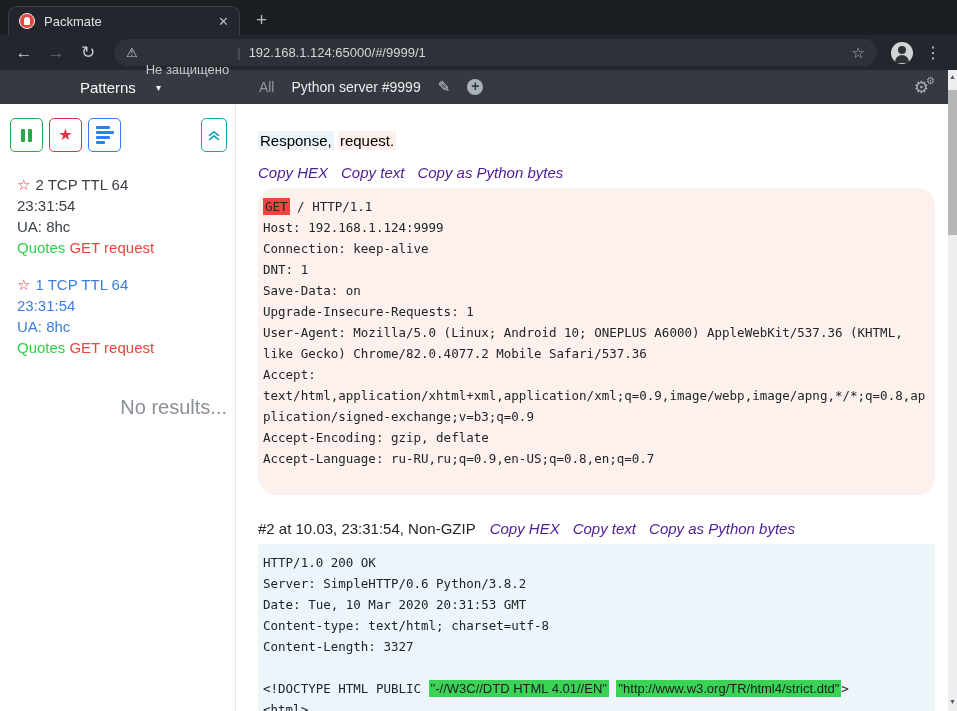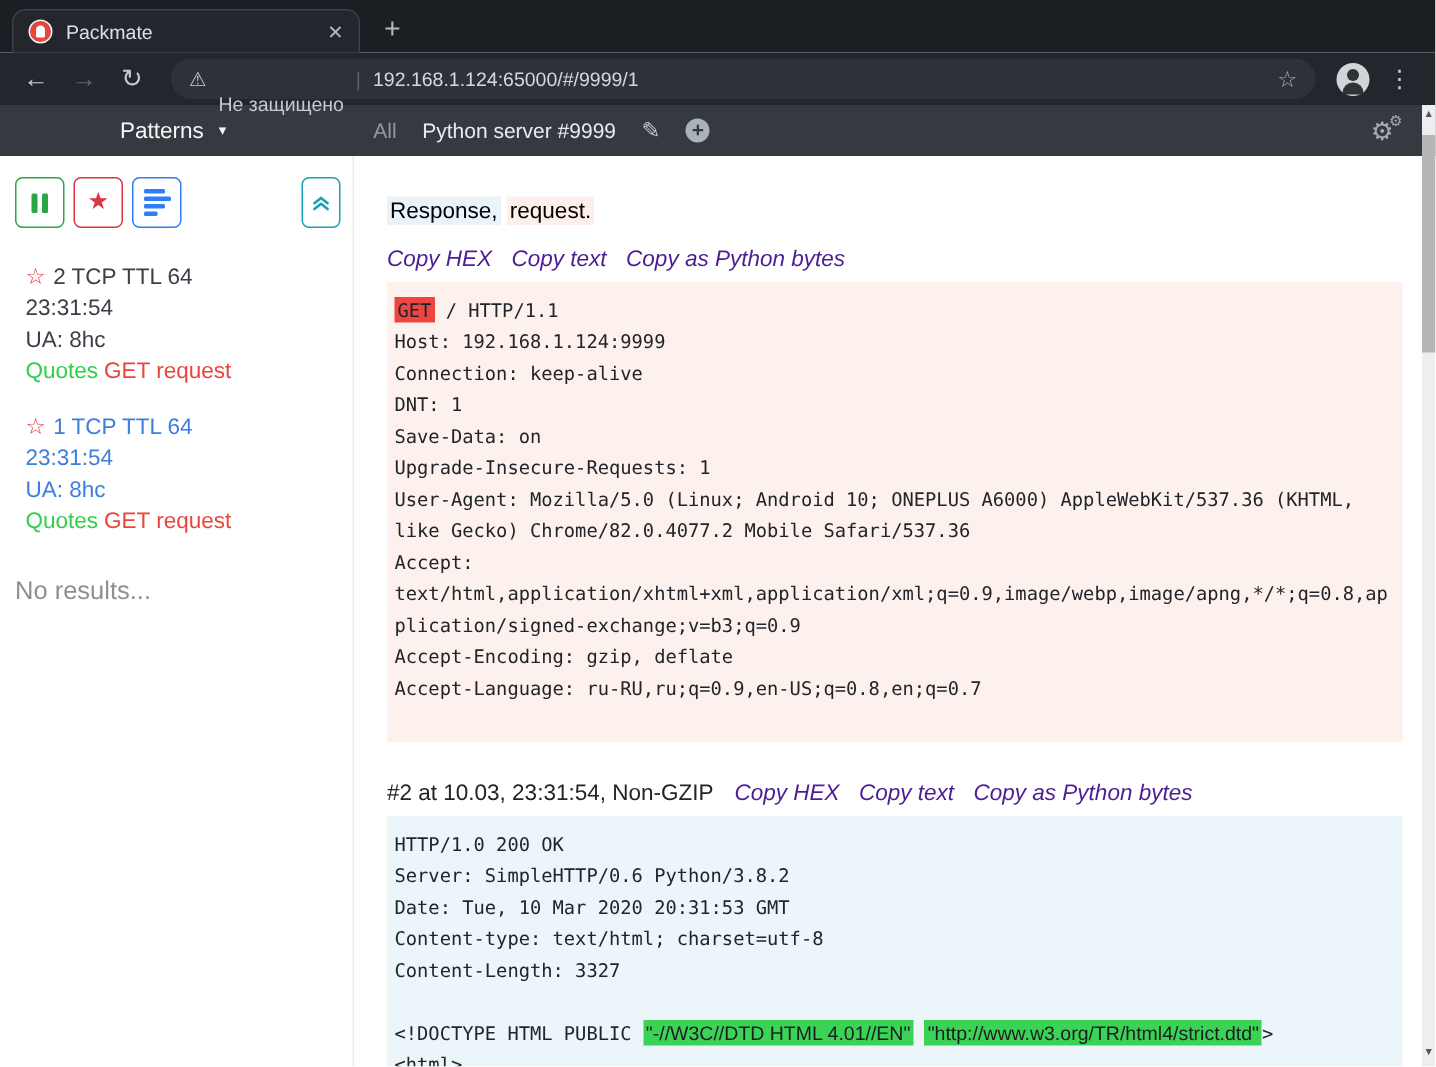--- a/index.html
+++ b/index.html
@@ -29,21 +29,21 @@
   .url-sep { color:#5d6267; font-size:13px; }
   .url-text { color:#d5d8da; font-size:13px; flex:1; }
   .bm-star { color:#aab0b5; font-size:15px; cursor:pointer; }
   .avatar { width:22px; height:22px; border-radius:50%; background:#d2d5d8; position:relative; cursor:pointer; flex:none; }
   .avatar::before { content:""; position:absolute; top:4px; left:7px; width:8px; height:8px; border-radius:50%; background:#2f3337; }
   .avatar::after { content:""; position:absolute; top:13px; left:4px; width:14px; height:8px; border-radius:7px 7px 0 0; background:#2f3337; }
   .menu-dots { color:#c7cbcf; font-size:16px; padding:0 4px; cursor:pointer; }
 
   
   .navbar { height:34px; background:#343a40; display:flex; align-items:center; padding-left:80px; }
-  .brand { color:#f4f6f8; font-size:15px; cursor:pointer; display:flex; align-items:center; gap:10px; }
+  .brand { color:#f4f6f8; font-size:15px; cursor:pointer; display:flex; align-items:center; gap:20px; }
   .caret { font-size:10px; color:#f4f6f8; }
   .navgroup { display:flex; align-items:center; gap:17px; margin-left:98px; }
   .nav-all { color:#9299a0; font-size:14px; cursor:pointer; }
   .nav-service { color:#e9ecef; font-size:14px; cursor:pointer; }
   .edit-ic { color:#c3c8cd; font-size:15px; cursor:pointer; }
   .add-ic { width:16px; height:16px; border-radius:50%; background:#aab1b7; color:#343a40; font-size:14px;
             font-weight:bold; line-height:15px; text-align:center; cursor:pointer; }
   .nav-spacer { flex:1; }
   .cogs { position:relative; margin-right:28px; cursor:pointer; color:#a6acb2; }
   .cog-big { font-size:17px; }
@@ -68,35 +68,35 @@
   .list-ic i:nth-child(1){ width:14px; } .list-ic i:nth-child(2){ width:18px; }
   .list-ic i:nth-child(3){ width:14px; } .list-ic i:nth-child(4){ width:9px; }
 
   .stream-list { margin-top:22px; }
   .stream { padding:0 0 16px 7px; font-size:15px; line-height:21px; color:#3a4047; cursor:pointer; }
   .stream .st-star { color:#dc3545; margin-right:5px; font-size:15px; }
   .stream.active .st-line { color:#3c7ede; }
   .pat { margin-right:4px; }
   .pat-green { color:#2fd04a; }
   .pat-red { color:#e8463d; }
-  .no-results { text-align:left; color:#8a9096; font-size:17px; margin-top:10px; }
+  .no-results { text-align:right; color:#8a9096; font-size:20px; margin-top:22px; }
 
   .content { flex:1; padding:28px 22px 0 22px; overflow:hidden; }
   .intro { font-size:15px; color:#212529; margin-bottom:15px; }
   .mk-response { background:#e9f3f9; padding:1px 2px; }
   .mk-request { background:#fdefe9; padding:1px 2px; }
 
   .packet { margin-bottom:25px; }
   .pkt-head { display:flex; align-items:baseline; gap:14px; font-size:15px; color:#212529; margin-bottom:7px; }
   .copy-link { color:#4c1d95; cursor:pointer; margin-right:0;font-style:italic; }
   .pkt-actions { display:flex; gap:13px; }
   .pkt-body { font-family:"DejaVu Sans Mono", monospace; font-size:12.5px; line-height:21px; color:#212529;
               white-space:pre-wrap; overflow-wrap:break-word; word-break:break-word;
               padding:8px 5px 26px 5px; }
-  .pkt-body.req { background:#fcf1ec; }
+  .pkt-body.req { background:#fcf1ec;border-radius:18px; }
   .pkt-body.resp { background:#ebf5fa; padding-bottom:40px; }
   mark.mk-red { background:#ee4540; color:#212529; padding:1px 2px; }
   mark.mk-green { background:#3bd355; color:#1b1e21; padding:1px 2px;
                   font-family:"Liberation Sans", sans-serif; font-size:13px; }
 
   
   .osscroll { position:absolute; top:70px; right:0; bottom:0; width:9px; background:#eceef0;
               display:flex; flex-direction:column; align-items:center; }
   .scroll-arrow { color:#54575b; font-size:7px; height:14px; line-height:14px; cursor:pointer; }
   .scroll-arrow.down { position:absolute; bottom:2px; }

